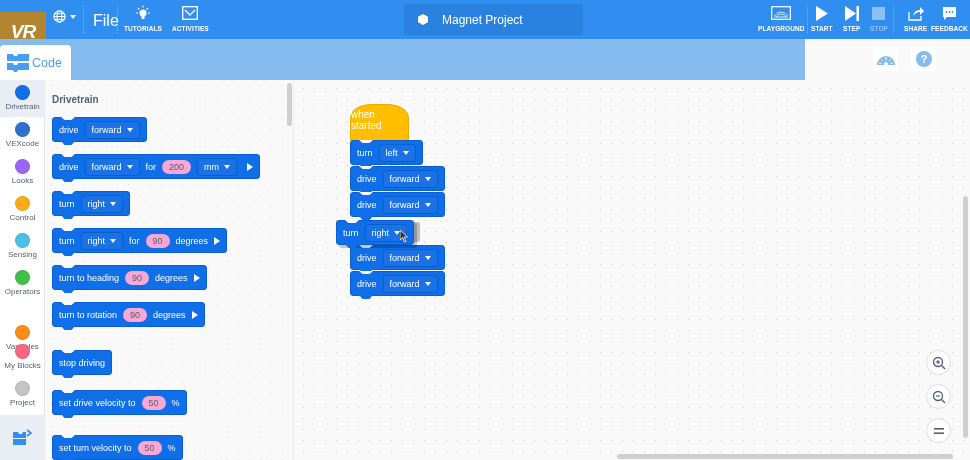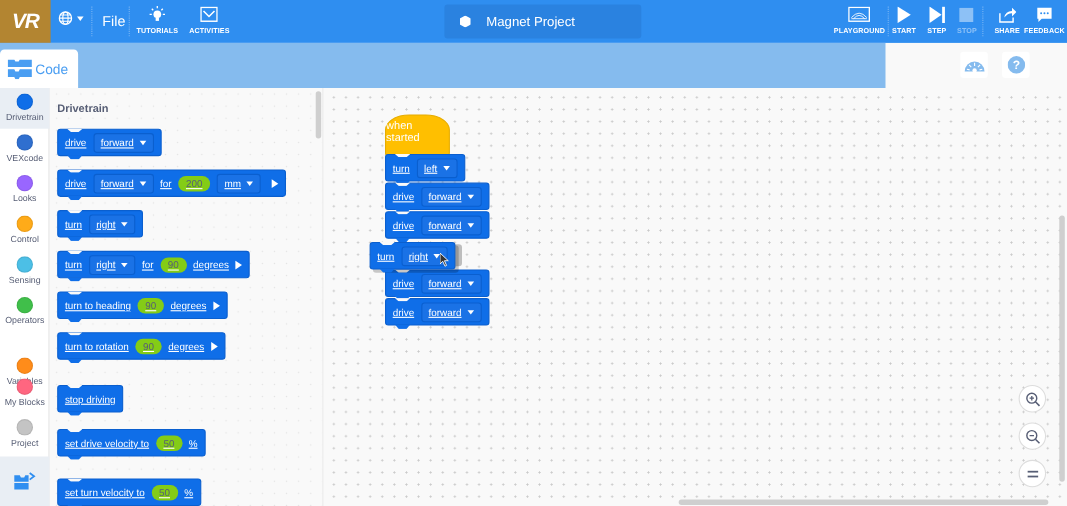--- a/index.html
+++ b/index.html
@@ -1,24 +1,24 @@
 <!DOCTYPE html>
 <html><head>
 <meta charset="utf-8">
 <style>
   * { box-sizing: border-box; margin: 0; padding: 0; }
   html, body { width: 970px; height: 460px; overflow: hidden; }
   body { font-family: "Liberation Sans", sans-serif; background: #f9f9f9; position: relative; }
 
   
   .topbar { position: absolute; left: 0; top: 0; width: 970px; height: 39px; background: #2f8ef0; color: #fff; }
-  .logo { position: absolute; left: 0; top: 0; width: 46px; height: 39px; background: #b38531; display: flex; align-items: center; justify-content: center; font-weight: bold; font-style: italic; font-size: 19px; letter-spacing: -1px; color: #fff; }
+  .logo { position: absolute; left: 0; top: 12px; width: 46px; height: 39px; background: #b38531; display: flex; align-items: center; justify-content: center; font-weight: bold; font-style: italic; font-size: 19px; letter-spacing: -1px; color: #fff; }
   .globe { position: absolute; left: 53px; top: 10px; display: flex; align-items: center; gap: 4px; }
   .sep { position: absolute; top: 6px; width: 1px; height: 27px; border-left: 1px dotted rgba(255,255,255,0.35); }
-  .file { position: absolute; left: 93px; top: 12px; font-size: 13px; }
+  .file { position: absolute; left: 93px; top: 12px; font-size: 16px; }
   .tb-btn { position: absolute; top: 4px; display: flex; flex-direction: column; align-items: center; font-size: 6.5px; font-weight: bold; letter-spacing: 0.1px; }
   .tb-btn .ic { height: 18px; display: flex; align-items: center; justify-content: center; margin-bottom: 3px; }
   .project { position: absolute; left: 404px; top: 4px; width: 179px; height: 31px; background: #2a82e0; border-radius: 3px; display: flex; align-items: center; padding-left: 14px; font-size: 12px; }
   .project .hex { width: 10px; height: 11px; background: #fff; clip-path: polygon(50% 0,100% 25%,100% 75%,50% 100%,0 75%,0 25%); margin-right: 14px; }
   .disabled { opacity: 0.45; }
 
   
   .subbar { position: absolute; left: 0; top: 39px; width: 805px; height: 41px; background: #85bbee; }
   .code-tab { position: absolute; left: 0; top: 6px; width: 71px; height: 35px; background: #fff; border-radius: 4px 4px 0 0; display: flex; align-items: center; padding-left: 7px; color: #4a9ef2; font-size: 12.5px; }
   .code-tab .blk { width: 22px; height: 18px; margin-right: 3px; position: relative; }
@@ -37,26 +37,26 @@
   .fly-scroll { position: absolute; left: 241px; top: 3px; width: 5px; height: 43px; background: #cfcfcf; border-radius: 3px; }
 
   
   .ws { position: absolute; left: 295px; top: 80px; width: 675px; height: 380px;
     background-color: #f9f9f9;
     background-image: radial-gradient(circle, #c9c9c9 0.8px, transparent 1px);
     background-size: 11px 11px; background-position: 3px 3px; }
   .flyout { background-image: radial-gradient(circle, #e2e2e2 0.6px, transparent 0.9px); background-size: 11px 11px; }
 
   
-  .blk-row { position: absolute; height: 25px; background: #0f6ee8; border: 1px solid #0a5fcf; border-radius: 3px; color: #fff; font-size: 9px; display: flex; align-items: center; padding: 0 6px; gap: 6px; white-space: nowrap; text-decoration: underline; }
+  .blk-row { position: absolute; height: 25px; background: #0f6ee8; border: 1px solid #0a5fcf; border-radius: 3px; color: #fff; font-size: 9px; display: flex; align-items: center; padding: 0 6px; gap: 6px; white-space: nowrap; }
   .blk-row::before { content: ""; position: absolute; left: 8px; top: -1px; width: 14px; height: 3px; background: #f9f9f9; clip-path: polygon(0 0,100% 0,75% 100%,25% 100%); }
   .blk-row::after { content: ""; position: absolute; left: 8px; bottom: -4px; width: 14px; height: 4px; background: #0f6ee8; clip-path: polygon(0 0,100% 0,75% 100%,25% 100%); }
   .dd { border: 1px solid #0a5fcf; background: #1a72e6; border-radius: 3px; padding: 3px 6px; display: flex; align-items: center; gap: 5px; }
   .caret { width: 0; height: 0; border-left: 3.5px solid transparent; border-right: 3.5px solid transparent; border-top: 4px solid #fff; }
-  .num { background: #84cc16; color: #575e75; border-radius: 9px; padding: 2px 7px; font-size: 9px; }
+  .num { background: #f9a8d4; color: #575e75; border-radius: 9px; padding: 2px 7px; font-size: 9px; }
   .play { width: 0; height: 0; border-top: 4px solid transparent; border-bottom: 4px solid transparent; border-left: 6px solid #fff; }
   .hat { position: absolute; left: 350px; top: 104px; width: 59px; height: 38px; background: #ffbf00; border: 1px solid #e6ac00; border-radius: 22px 22px 3px 3px / 14px 14px 3px 3px; color: #fff; font-size: 10px; display: flex; align-items: flex-end; justify-content: center; padding-bottom: 10px; }
   .dragging { box-shadow: 3px 3px 0 rgba(0,0,0,0.2); }
   .ghost { position: absolute; left: 350px; top: 222px; width: 70px; height: 20px; background: #bdbdbd; border-radius: 3px; }
 
   
   .zbtn { position: absolute; left: 926px; width: 25px; height: 25px; border-radius: 50%; background: #fff; border: 1px solid #ddd; display: flex; align-items: center; justify-content: center; }
   .vscroll { position: absolute; left: 963px; top: 196px; width: 5px; height: 242px; background: #cfcfcf; border-radius: 3px; }
   .hscroll { position: absolute; left: 617px; top: 454px; width: 336px; height: 5px; background: #cfcfcf; border-radius: 3px; }
   .cursor { position: absolute; left: 400px; top: 230px; }

